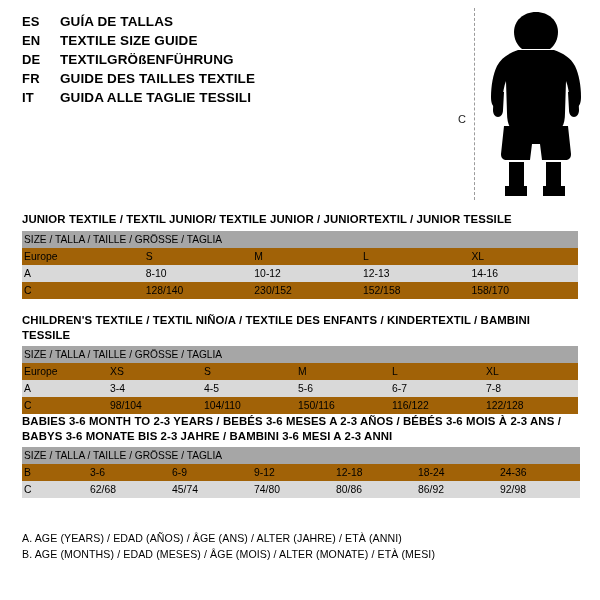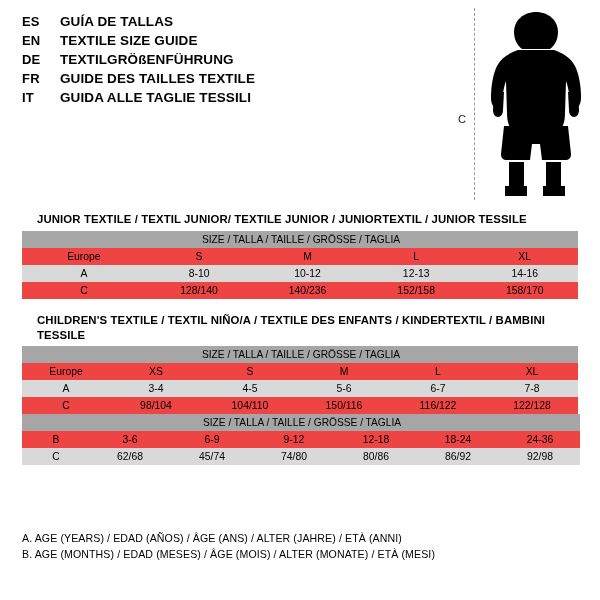--- a/index.html
+++ b/index.html
@@ -65,43 +65,41 @@
   .fig-svg { position: absolute; left: 30px; top: 2px; }
 
   
   .section { position: absolute; left: 22px; width: 556px; }
   .sec-title {
     font-size: 11.4px;
     font-weight: bold;
     letter-spacing: 0.1px;
     margin-bottom: 4px;
     line-height: 1.28;
-    margin-left: 15px;
   }
   table.size {
     border-collapse: collapse;
     width: 100%;
     table-layout: fixed;
-    text-align: center;
   }
   table.size td {
     font-size: 10.4px;
     padding: 0 0 0 2px;
     height: 17px;
     vertical-align: middle;
     color: #000;
   }
   tr.head td {
     background: #a6a6a6;
     font-size: 10.2px;
     color: #000;
     height: 17px;
   }
   tr.shade td { background: #d9d9d9; }
-  tr.plain td { background: #ef4444; }
+  tr.plain td { background: #a16207; }
 
   
   .notes {
     position: absolute;
     left: 22px;
     top: 530px;
     width: 560px;
   }
   .notes div {
     font-size: 10.6px;
@@ -183,21 +181,21 @@
     <tr class="shade">
       <td>A</td>
       <td>8-10</td>
       <td>10-12</td>
       <td>12-13</td>
       <td>14-16</td>
     </tr>
     <tr class="plain">
       <td>C</td>
       <td>128/140</td>
-      <td>140/236</td>
+      <td>230/152</td>
       <td>152/158</td>
       <td>158/170</td>
     </tr>
   </tbody>
     </table>
 </div>
 
 <div class="section" style="top:313px;">
   <div class="sec-title">CHILDREN'S TEXTILE / TEXTIL NIÑO/A / TEXTILE DES ENFANTS / KINDERTEXTIL / BAMBINI TESSILE</div>
   <table class="size">
@@ -235,20 +233,21 @@
       <td>104/110</td>
       <td>150/116</td>
       <td>116/122</td>
       <td>122/128</td>
     </tr>
   </tbody>
     </table>
 </div>
 
 <div class="section" style="top:414px;">
+  <div class="sec-title">BABIES 3-6 MONTH TO 2-3 YEARS / BEBÉS 3-6 MESES A 2-3 AÑOS / BÉBÉS 3-6 MOIS À 2-3 ANS / BABYS 3-6 MONATE BIS 2-3 JAHRE / BAMBINI 3-6 MESI A 2-3 ANNI</div>
   <table class="size">
     <colgroup>
       <col style="width:66px">
         <col style="width:82px">
         <col style="width:82px">
         <col style="width:82px">
         <col style="width:82px">
         <col style="width:82px">
         <col style="width:82px">
     </colgroup>

